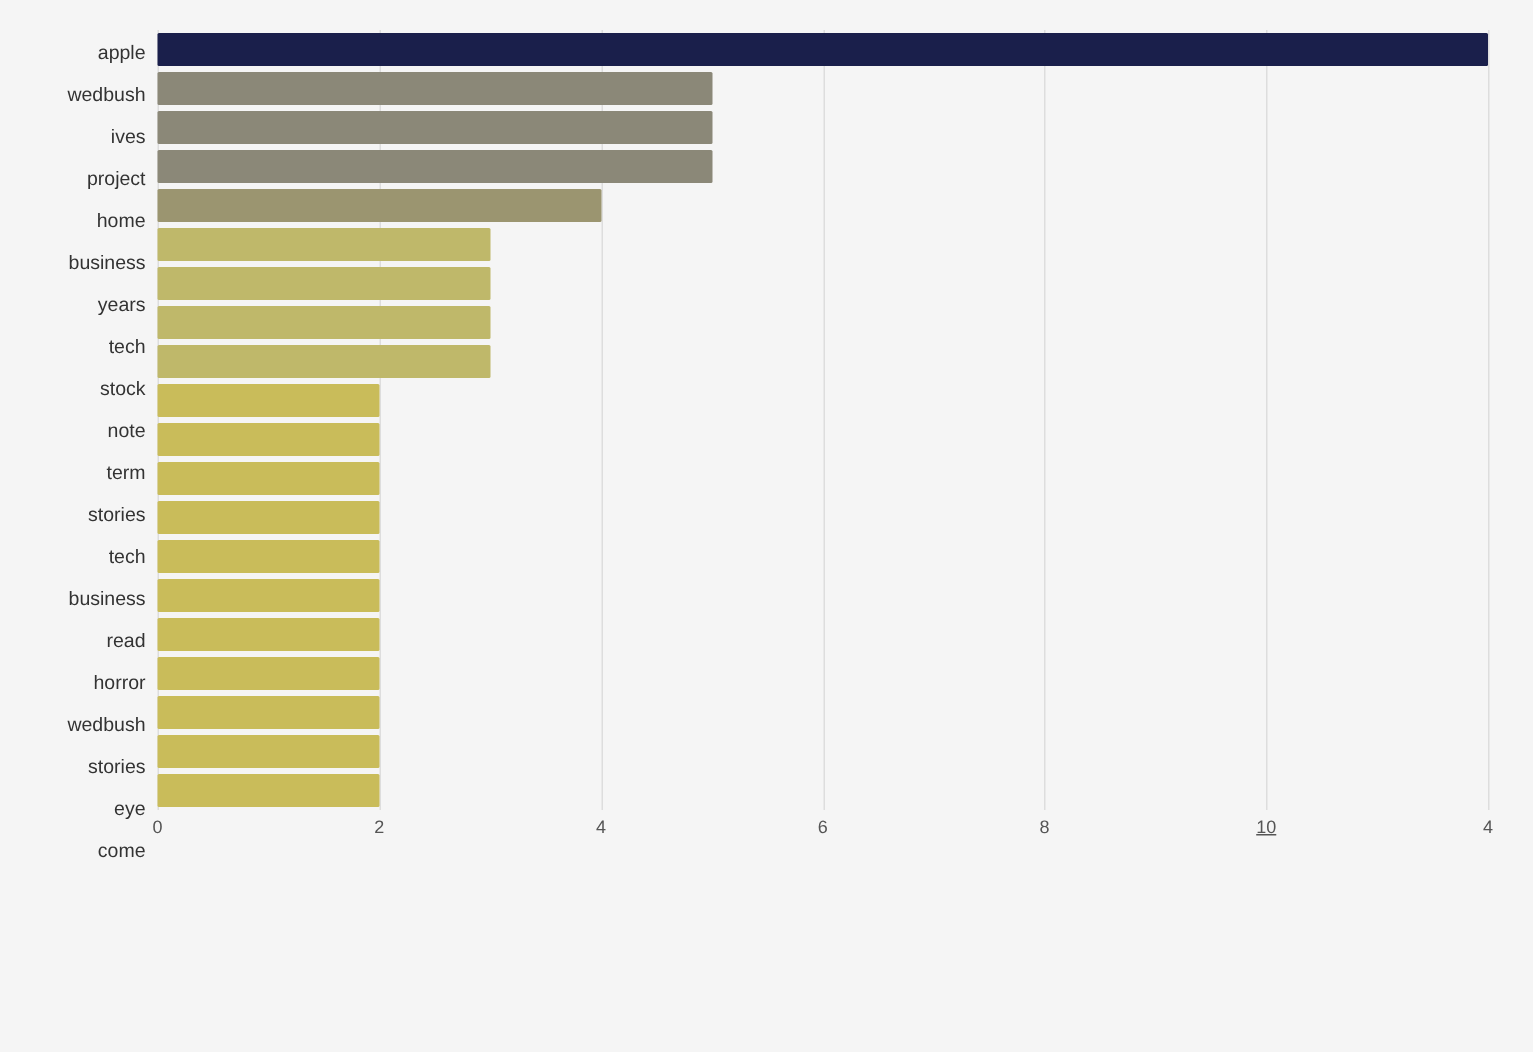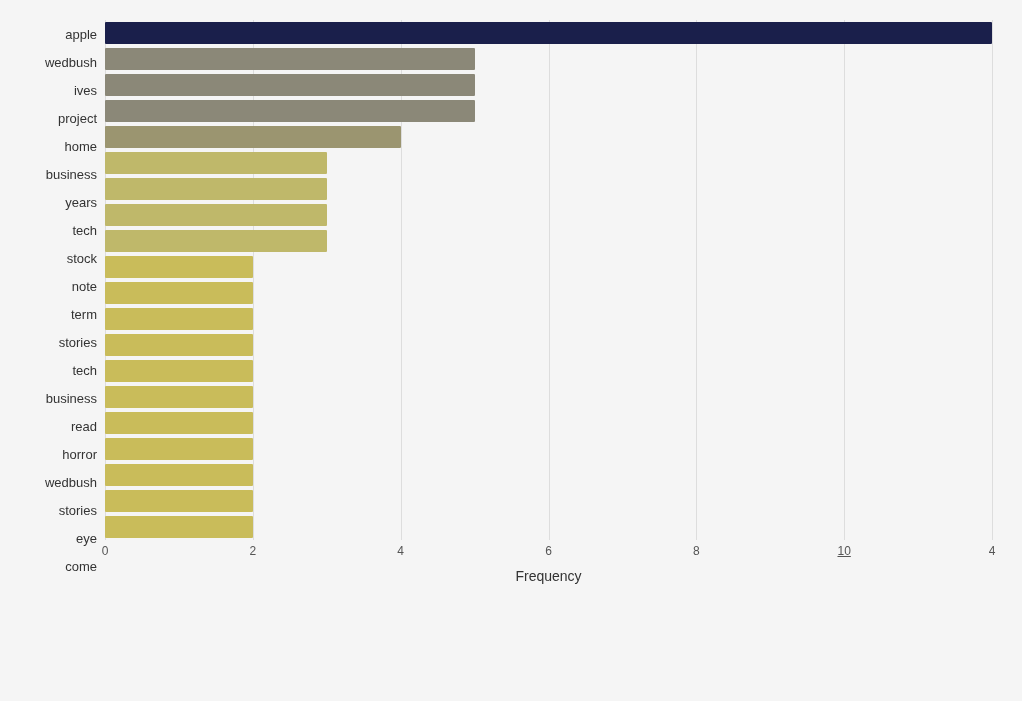--- a/index.html
+++ b/index.html
@@ -210,17 +210,16 @@
       <div class="x-axis">
         <div class="x-ticks" id="x-ticks">
             <div class="x-tick" style="left: 0%;">0</div>
             <div class="x-tick" style="left: 16.6667%;">2</div>
             <div class="x-tick" style="left: 33.3333%;">4</div>
             <div class="x-tick" style="left: 50%;">6</div>
             <div class="x-tick" style="left: 66.6667%;">8</div>
             <div class="x-tick" style="left: 83.3333%; text-decoration: underline;">10</div>
             <div class="x-tick" style="left: 100%;">4</div>
           </div>
-        <div class="x-label">Frequency</div>
       </div>
     </div>
   </div>
 </div>
 
 </body></html>

